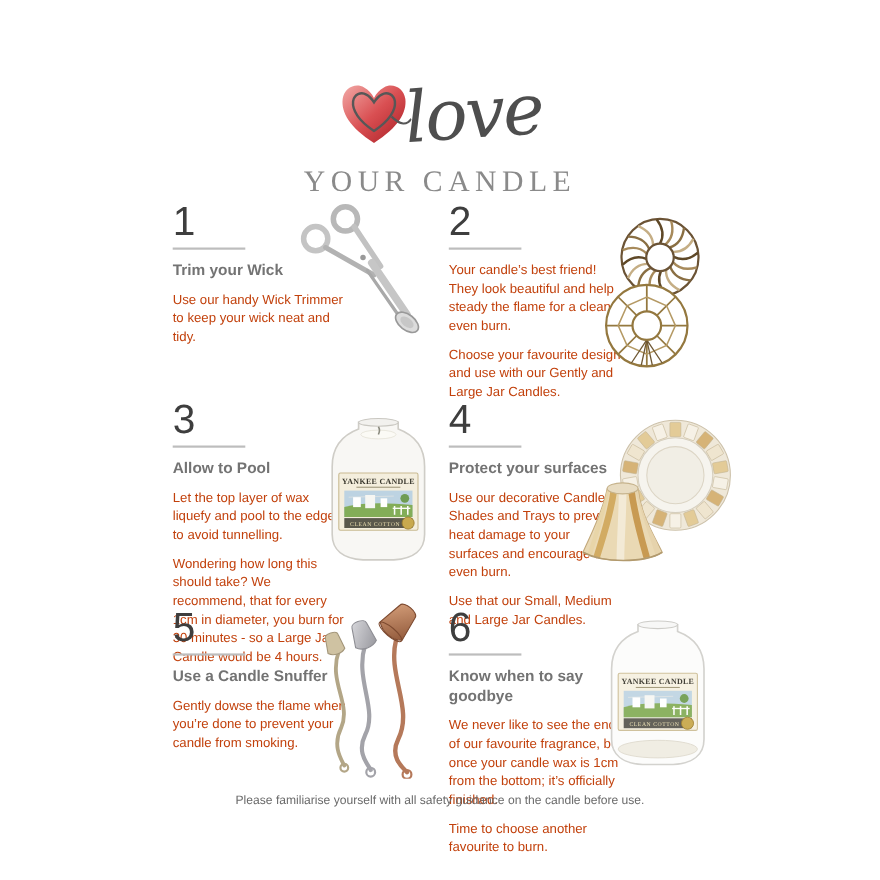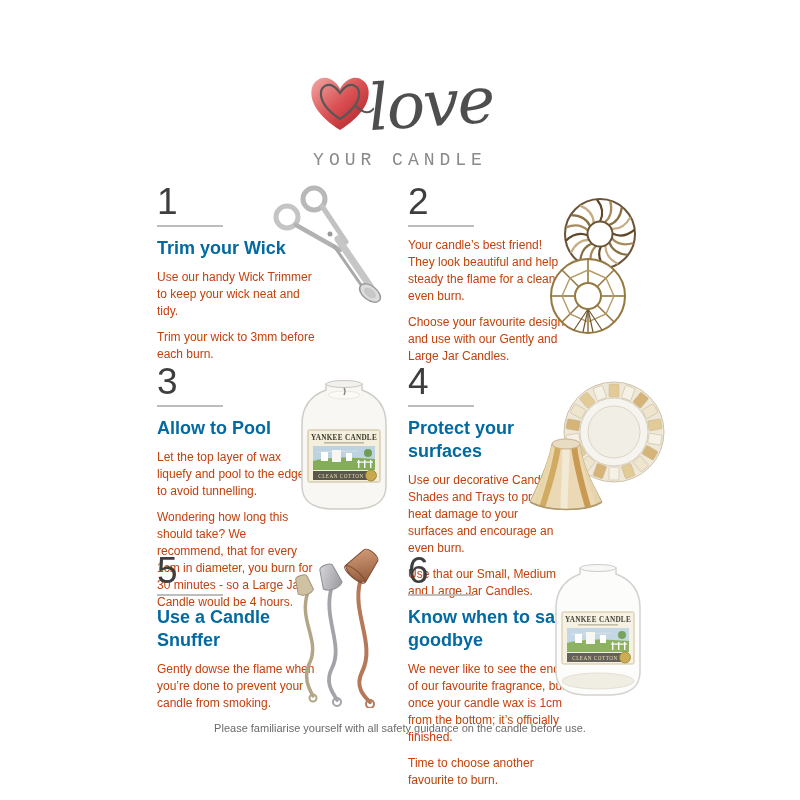--- a/index.html
+++ b/index.html
@@ -11,29 +11,29 @@
   
   .logo { position:absolute; top:60px; left:0; right:0;
           display:flex; flex-direction:column; align-items:center; }
   .logo-row { display:flex; align-items:center; height:88px; }
   .logo-script {
     font-family:"DejaVu Serif", serif; font-style:italic;
     font-size:64px; color:#4e4e4e; line-height:1;
     margin-left:-6px; letter-spacing:-2px; transform:rotate(-4deg);
   }
   .logo-subtitle {
-    font-family:Liberation Mono, monospace; font-size:18px;
+    font-family:Liberation Serif, serif; font-size:27px;
     letter-spacing:5px; color:#8a8a8a; margin-top:2px;
   }
 
   
   .tip { position:absolute; width:158px; }
   .tip-number { font-size:37px; font-weight:300; color:#3e3e3e; line-height:1; }
   .tip-divider { width:66px; height:2px; background:#bdbdbd; margin:5px 0 10px; }
-  .tip-title { font-size:18px; font-weight:700; color:#0369a1;
+  .tip-title { font-size:14px; font-weight:700; color:#737373;
                margin:0 0 2px; line-height:1.28; }
   .tip-text { font-size:12px; color:#c2410c; line-height:1.42; margin:9px 0 0; }
 
   .s1 { left:157px; top:183px; }
   .s2 { left:408px; top:183px; }
   .s3 { left:157px; top:363px; }
   .s4 { left:408px; top:363px; }
   .s5 { left:157px; top:552px; }
   .s6 { left:408px; top:552px; }
 
@@ -73,21 +73,20 @@
       <span class="logo-script">love</span>
     </div>
     <div class="logo-subtitle">YOUR CANDLE</div>
   </header>
 
   <section class="tip s1">
     <div class="tip-number">1</div>
     <div class="tip-divider"></div>
     <h3 class="tip-title">Trim your Wick</h3>
     <p class="tip-text">Use our handy Wick Trimmer to keep your wick neat and tidy.</p>
-    <p class="tip-text">Trim your wick to 3mm before each burn.</p>
   </section>
 
   <section class="tip s2">
     <div class="tip-number">2</div>
     <div class="tip-divider"></div>
     <p class="tip-text">Your candle’s best friend! They look beautiful and help steady the flame for a clean, even burn.</p>
     <p class="tip-text">Choose your favourite design and use with our Gently and Large Jar Candles.</p>
   </section>
 
   <section class="tip s3">

